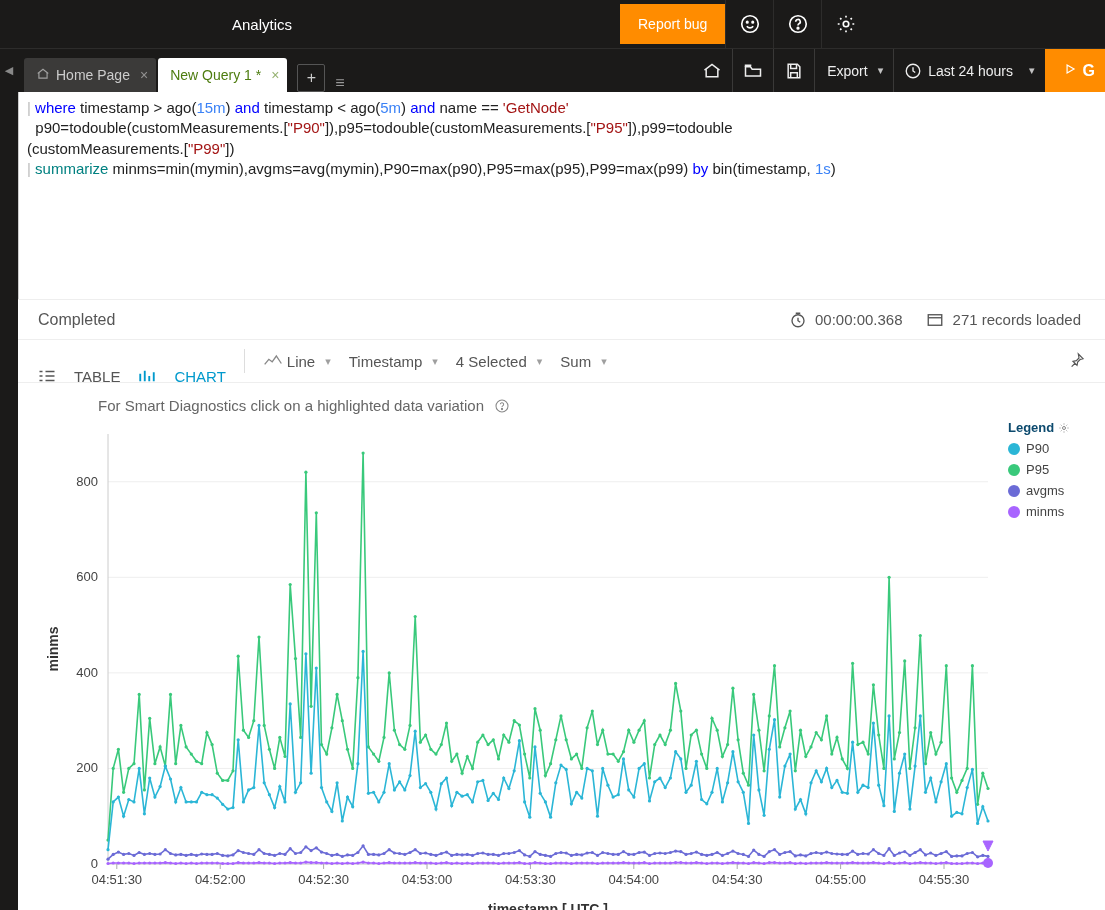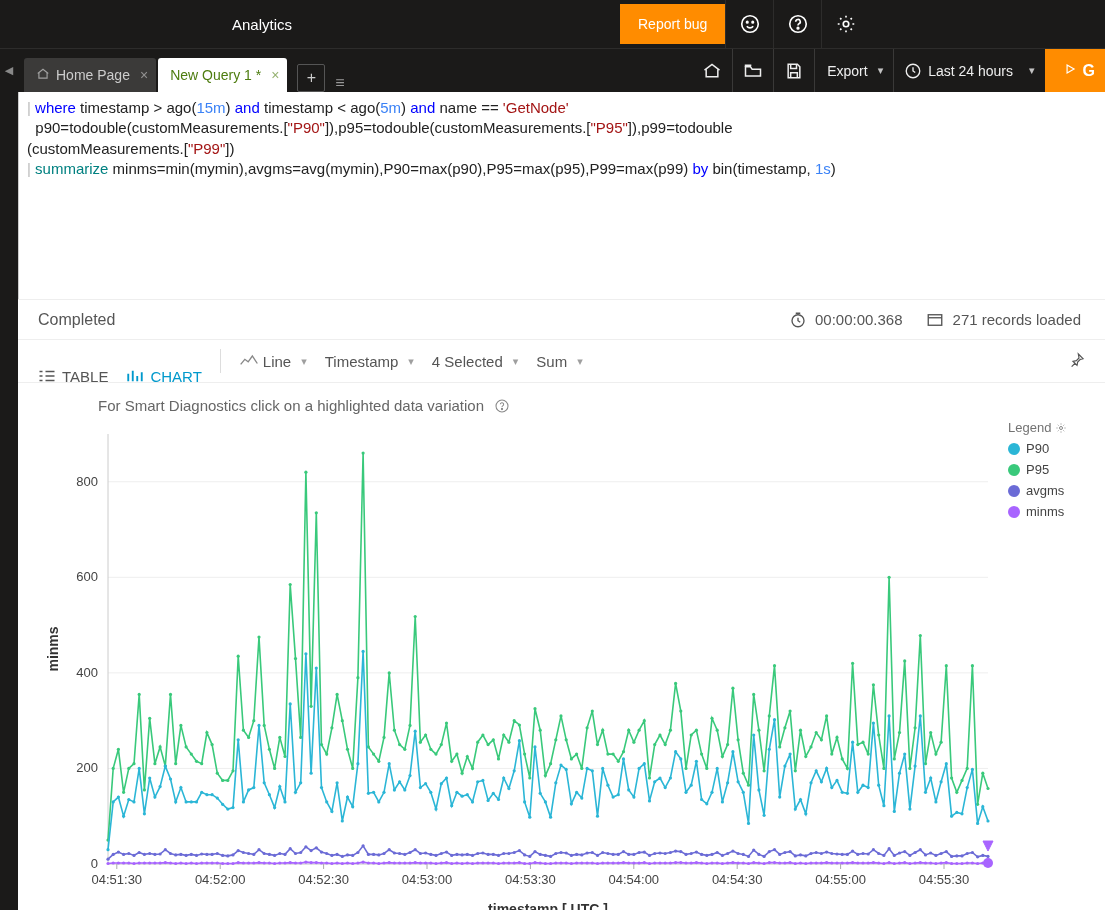--- a/index.html
+++ b/index.html
@@ -46,33 +46,33 @@
   .num { color:#3b82f6; }
   .str { color:#a31515; }
 
   
   .status-row { background:#fff; color:#555; height:40px; display:flex; align-items:center; padding:0 24px 0 20px; margin-left:18px; font-size:16px; border-top:1px solid #eee;gap:48px;}
   .status-row .right { margin-left:auto; display:flex; align-items:center; gap:22px; color:#555; font-size:15px; }
   .stat-item { display:flex; align-items:center; gap:8px; }
 
   
   .chart-toolbar { background:#fff; height:44px; display:flex; align-items:center; padding:0 20px 0 20px; margin-left:18px; gap:18px; font-size:15px; color:#555; border-top:1px solid #eee; border-bottom:1px solid #eee;}
-  .ct-btn { display:flex; align-items:center; gap:6px; cursor:pointer;margin-top:30px; }
+  .ct-btn { display:flex; align-items:center; gap:18px; cursor:pointer;margin-top:30px; }
   .ct-btn.active { color:#0099cc; }
   .ct-drop { display:flex; align-items:center; gap:4px; cursor:pointer; }
   .ct-drop .chev { color:#888; }
   .pin { margin-left:auto; cursor:pointer; }
 
   
   .chart-area { background:#fff; margin-left:18px; padding:14px 20px 10px 20px; }
   .smart-diag { color:#666; font-size:15px; margin-left:60px; display:flex; align-items:center; gap:10px; }
   .chart-row { display:flex; }
   .chart-holder { position:relative; }
   .legend { font-size:13px; color:#444; margin-left:10px; margin-top:6px; }
-  .legend-title { font-weight:400; color:#737373; display:flex; align-items:center; gap:4px; margin-bottom:6px;}
+  .legend-title { font-weight:700; color:#0c4a6e; display:flex; align-items:center; gap:4px; margin-bottom:6px;}
   .legend-item { display:flex; align-items:center; gap:6px; margin-bottom:6px; cursor:pointer;}
   .swatch { width:12px; height:12px; border-radius:50%; }
 
   svg text { font-family:"Segoe UI", Arial, sans-serif; }
   .caret-end { stroke:#a864ff; fill:#a864ff; }
 </style>
 </head>
 <body>
 
 <div class="topbar">

